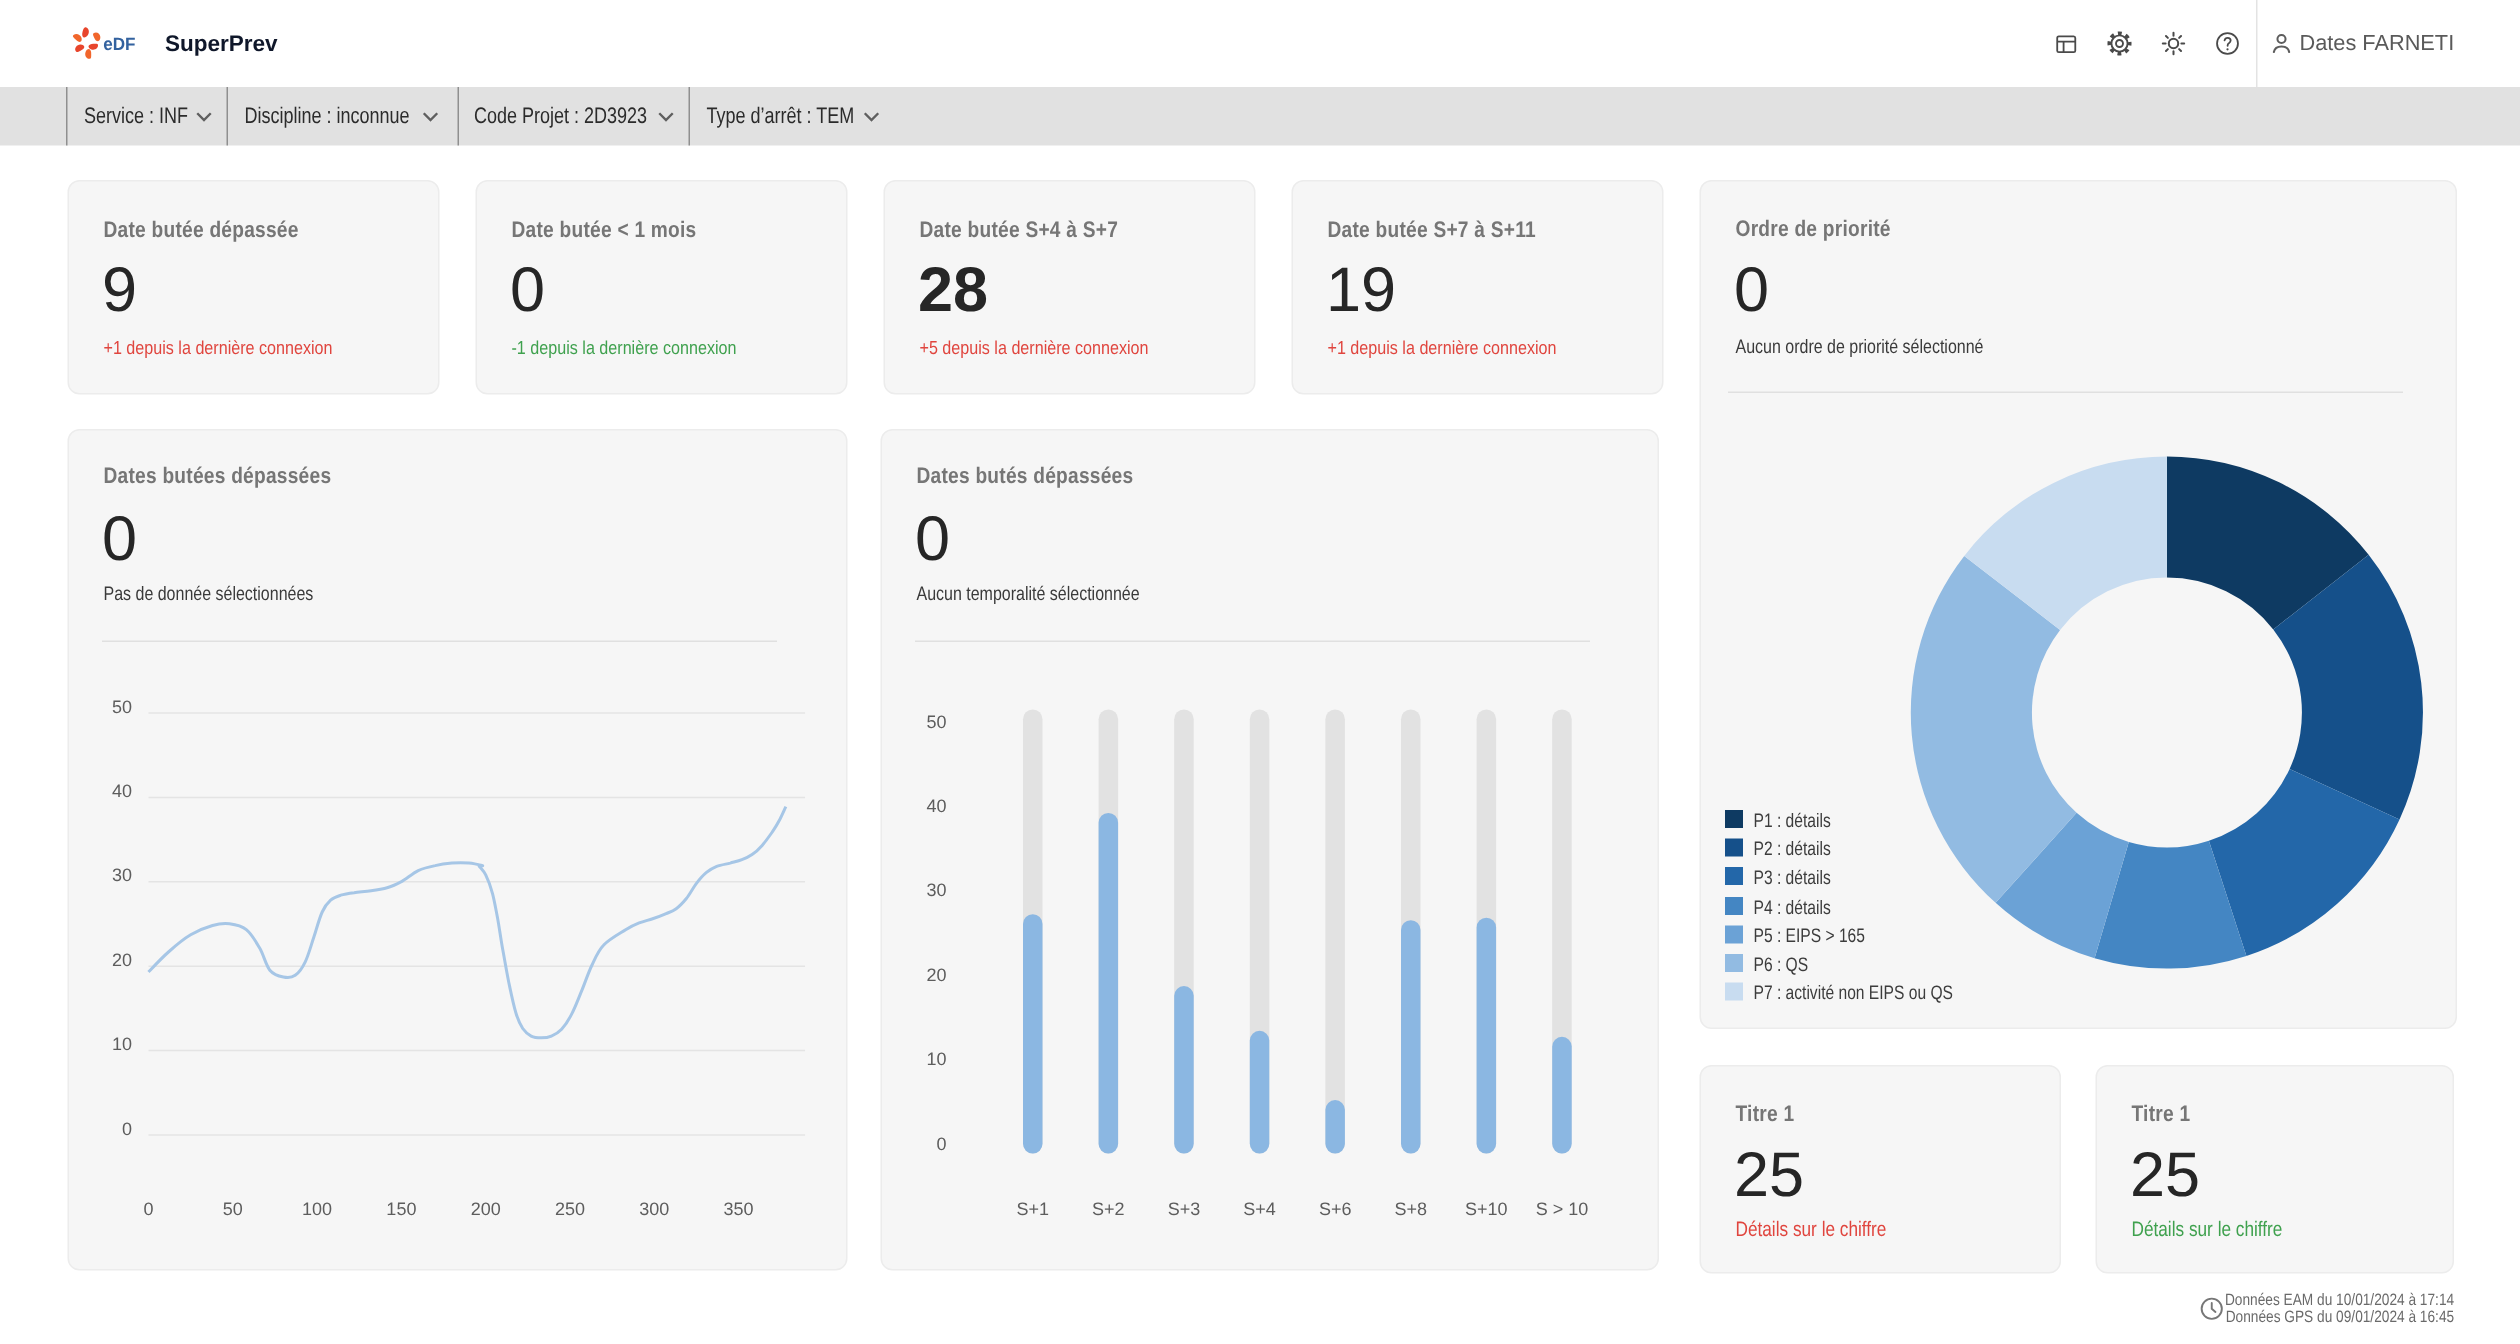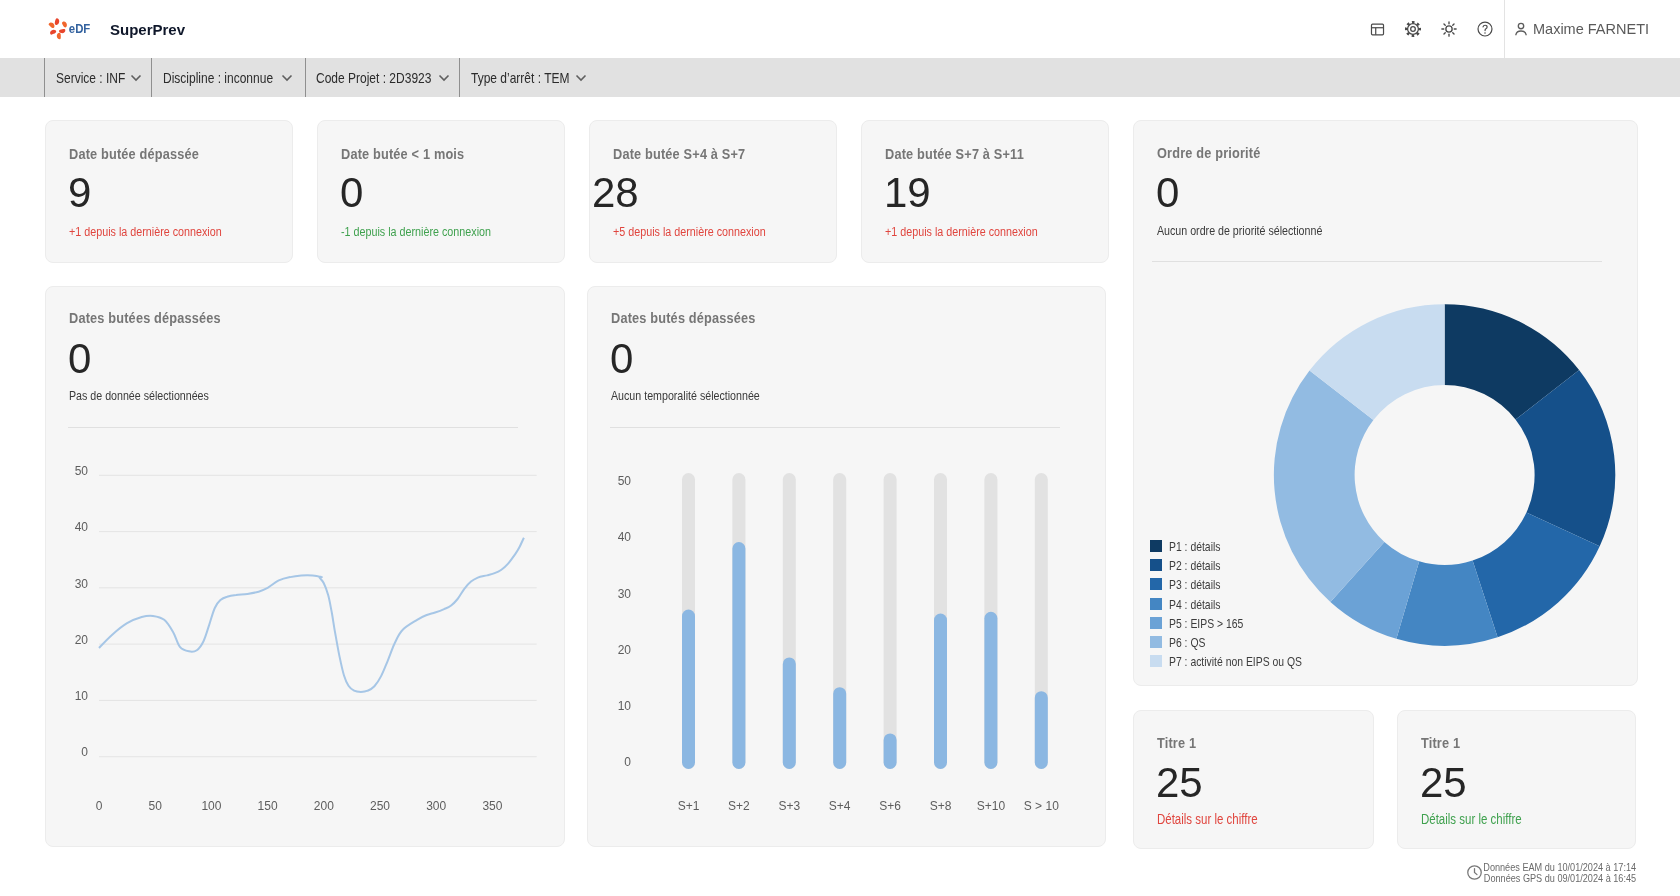--- a/index.html
+++ b/index.html
@@ -58,21 +58,21 @@
 <svg class="abs" style="left:1476px;top:20px;" width="18" height="18" viewBox="0 0 24 24" fill="none" stroke="#4a4a4a" stroke-width="1.6">
   <circle cx="12" cy="12" r="9.3"></circle>
   <path d="M9.4 9.2c.3-1.3 1.3-2.2 2.7-2.2 1.5 0 2.7 1 2.7 2.4 0 1.2-.7 1.8-1.6 2.4-.8.5-1.1 1-1.1 1.9v.4" stroke-linecap="round"></path>
   <circle cx="12" cy="17.2" r="1" fill="#4a4a4a" stroke="none"></circle>
 </svg>
 <div class="abs" style="left:1504px;top:0;width:1px;height:58px;background:#e3e3e3;"></div>
 <svg class="abs" style="left:1512px;top:20px;" width="18" height="18" viewBox="0 0 24 24" fill="none" stroke="#5d5d5d" stroke-width="1.8" stroke-linecap="round">
   <circle cx="12" cy="8" r="3.6"></circle>
   <path d="M5.2 19.6c.6-3.3 3.3-5 6.8-5s6.2 1.7 6.8 5"></path>
 </svg>
-<div class="abs" style="left:1533px;top:21px;font-size:14.5px;color:#5a5a5a;">Maxime FARNETI</div>
+<div class="abs" style="left:1533px;top:21px;font-size:14.5px;color:#5a5a5a;">Dates FARNETI</div>
 
 <div class="abs" style="left:0;top:58px;width:1680px;height:39px;background:#e1e1e1;"></div>
 <div class="abs" style="left:44px;top:58px;width:1px;height:39px;background:#8f8f8f;"></div>
 <div class="abs" style="left:151px;top:58px;width:1px;height:39px;background:#8f8f8f;"></div>
 <div class="abs" style="left:305px;top:58px;width:1px;height:39px;background:#8f8f8f;"></div>
 <div class="abs" style="left:459px;top:58px;width:1px;height:39px;background:#8f8f8f;"></div>
 <div class="abs fl sx80" style="left:56px;top:69px;font-size:15px;color:#2b2b2b;">Service : INF</div>
 <div class="abs fl sx80" style="left:163px;top:69px;font-size:15px;color:#2b2b2b;">Discipline : inconnue</div>
 <div class="abs fl sx80" style="left:316px;top:69px;font-size:15px;color:#2b2b2b;">Code Projet : 2D3923</div>
 <div class="abs fl sx80" style="left:471px;top:69px;font-size:15px;color:#2b2b2b;">Type d’arrêt : TEM</div>
@@ -94,21 +94,21 @@
 <div class="bignum" style="left:68px;top:172px;">9</div>
 <div class="delta red" style="left:69px;top:225px;">+1 depuis la dernière connexion</div>
 
 <div class="card" style="left:317px;top:120px;width:248px;height:143px;"></div>
 <div class="ctitle" style="left:341px;top:145px;">Date butée &lt; 1 mois</div>
 <div class="bignum" style="left:340px;top:172px;">0</div>
 <div class="delta green" style="left:341px;top:225px;">-1 depuis la dernière connexion</div>
 
 <div class="card" style="left:589px;top:120px;width:248px;height:143px;"></div>
 <div class="ctitle" style="left:613px;top:145px;">Date butée S+4 à S+7</div>
-<div class="bignum" style="left:592px;top:172px;">28</div>
+<div class="bignum" style="left:612px;top:172px;font-weight:bold;">28</div>
 <div class="delta red" style="left:613px;top:225px;">+5 depuis la dernière connexion</div>
 
 <div class="card" style="left:861px;top:120px;width:248px;height:143px;"></div>
 <div class="ctitle" style="left:885px;top:145px;">Date butée S+7 à S+11</div>
 <div class="bignum" style="left:884px;top:172px;">19</div>
 <div class="delta red" style="left:885px;top:225px;">+1 depuis la dernière connexion</div>
 
 <div class="card" style="left:1133px;top:120px;width:505px;height:566px;"></div>
 <div class="ctitle" style="left:1157px;top:144px;">Ordre de priorité</div>
 <div class="bignum" style="left:1156px;top:172px;">0</div>

